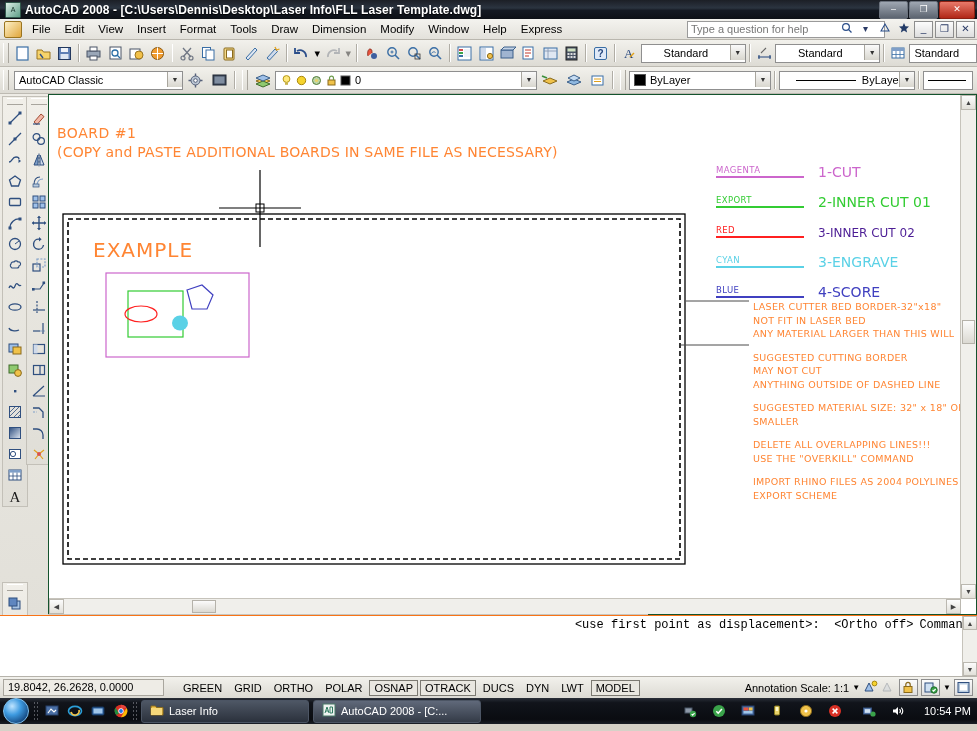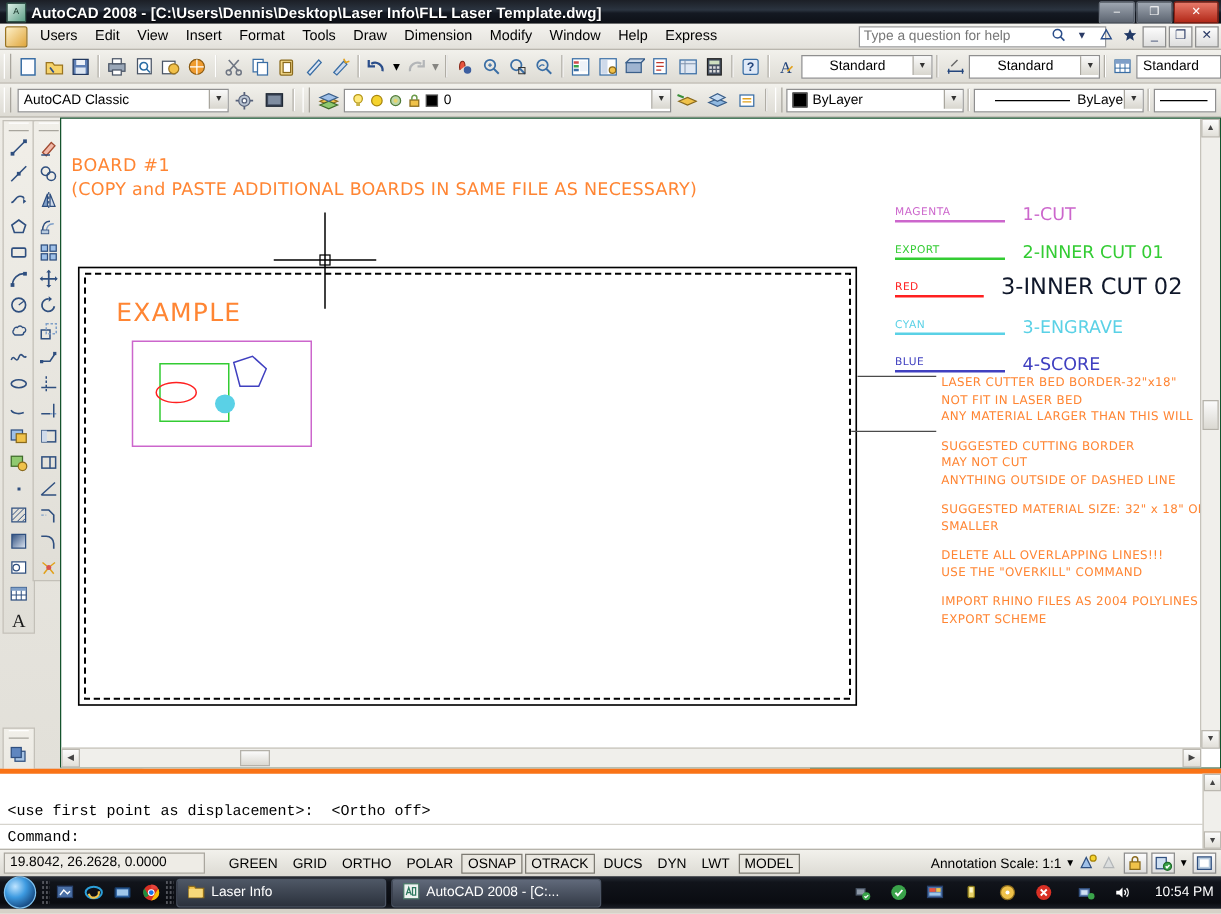--- a/index.html
+++ b/index.html
@@ -68,22 +68,22 @@
   .sc-thumb{background:linear-gradient(to bottom,#fbfbfb,#dbd9d2);border:1px solid #b5b2aa;}
   
   .cad{position:absolute;font-family:"DejaVu Sans",sans-serif;white-space:pre;}
   .orange{color:#ff8533;}
   .tabsbar{height:18px;background:linear-gradient(to bottom,#f1efe9,#e4e2db);
     display:flex;align-items:center;border-top:1px solid #c9c6be;}
   .navb{width:13px;height:13px;border:1px solid #a7a49c;background:linear-gradient(to bottom,#fdfdfd,#e6e4dd);
     font-size:7px;text-align:center;line-height:12px;margin-right:-1px;}
   .ltab{font-size:11px;padding:0 7px;color:#000;}
   
-  .cmdwin{height:60px;background:#ffffff;border-top:4px solid #f97316;position:relative;
-    display:flex;flex-direction:column;}
+  .cmdwin{height:60px;background:#ffffff;border-top:1px solid #f97316;position:relative;
+    display:flex;flex-direction:row;}
   .cmdline{font-family:"Liberation Mono",monospace;font-size:12px;color:#000;
     padding:2px 0 2px 6px;white-space:pre;}
   .cmd-sep{height:1px;background:#d6d4cd;margin:1px 0;}
   .cmd-sb{position:absolute;right:0;top:0;width:14px;bottom:0;background:#f0efeb;border-left:1px solid #c6c3bb;}
   
   .statusbar{height:21px;background:linear-gradient(to bottom,#f2f1ec,#dcdad3);
     display:flex;align-items:center;border-top:1px solid #b6b3ab;font-size:11px;position:relative;}
   .coords{width:155px;height:15px;margin-left:3px;border:1px solid #a9a69e;background:#eeece6;
     line-height:15px;padding-left:4px;color:#000;}
   .tog{padding:1px 4px;margin:0 1px;color:#000;border:1px solid transparent;font-size:11px;}
@@ -113,21 +113,21 @@
   <div class="tb-title">AutoCAD 2008 - [C:\Users\Dennis\Desktop\Laser Info\FLL Laser Template.dwg]</div>
   <div class="winbtns">
     <div class="winbtn">–</div>
     <div class="winbtn">❐</div>
     <div class="winbtn close">✕</div>
   </div>
 </div>
 
 <div class="menubar">
   <div class="menu-appicon"></div>
-  <div class="mi">Users</div>
+  <div class="mi">File</div>
   <div class="mi">Edit</div>
   <div class="mi">View</div>
   <div class="mi">Insert</div>
   <div class="mi">Format</div>
   <div class="mi">Tools</div>
   <div class="mi">Draw</div>
   <div class="mi">Dimension</div>
   <div class="mi">Modify</div>
   <div class="mi">Window</div>
   <div class="mi">Help</div>
@@ -767,21 +767,21 @@
           <div class="cad" style="position:static;color:#33cc33;font-size:8.5px;letter-spacing:.4px">EXPORT</div>
           <div style="height:1.6px;background:#33cc33;margin-top:1px"></div>
         </div>
         <div class="cad" style="position:static;color:#33cc33;font-size:14px;margin-left:14px;margin-bottom:-2px">2-INNER CUT 01</div>
       </div>
       <div style="display:flex;align-items:flex-end;height:30px">
         <div style="width:88px">
           <div class="cad" style="position:static;color:#ff2020;font-size:8.5px;letter-spacing:.4px">RED</div>
           <div style="height:1.6px;background:#ff2020;margin-top:1px"></div>
         </div>
-        <div class="cad" style="position:static;color:#0f172a;font-size:18px;margin-left:14px;margin-bottom:-2px">3-INNER CUT 02</div>
+        <div class="cad" style="position:static;color:#4c1d95;font-size:12px;margin-left:14px;margin-bottom:-2px">3-INNER CUT 02</div>
       </div>
       <div style="display:flex;align-items:flex-end;height:30px">
         <div style="width:88px">
           <div class="cad" style="position:static;color:#5ad1e6;font-size:8.5px;letter-spacing:.4px">CYAN</div>
           <div style="height:1.6px;background:#5ad1e6;margin-top:1px"></div>
         </div>
         <div class="cad" style="position:static;color:#5ad1e6;font-size:14px;margin-left:14px;margin-bottom:-2px">3-ENGRAVE</div>
       </div>
       <div style="display:flex;align-items:flex-end;height:30px">
         <div style="width:88px">

